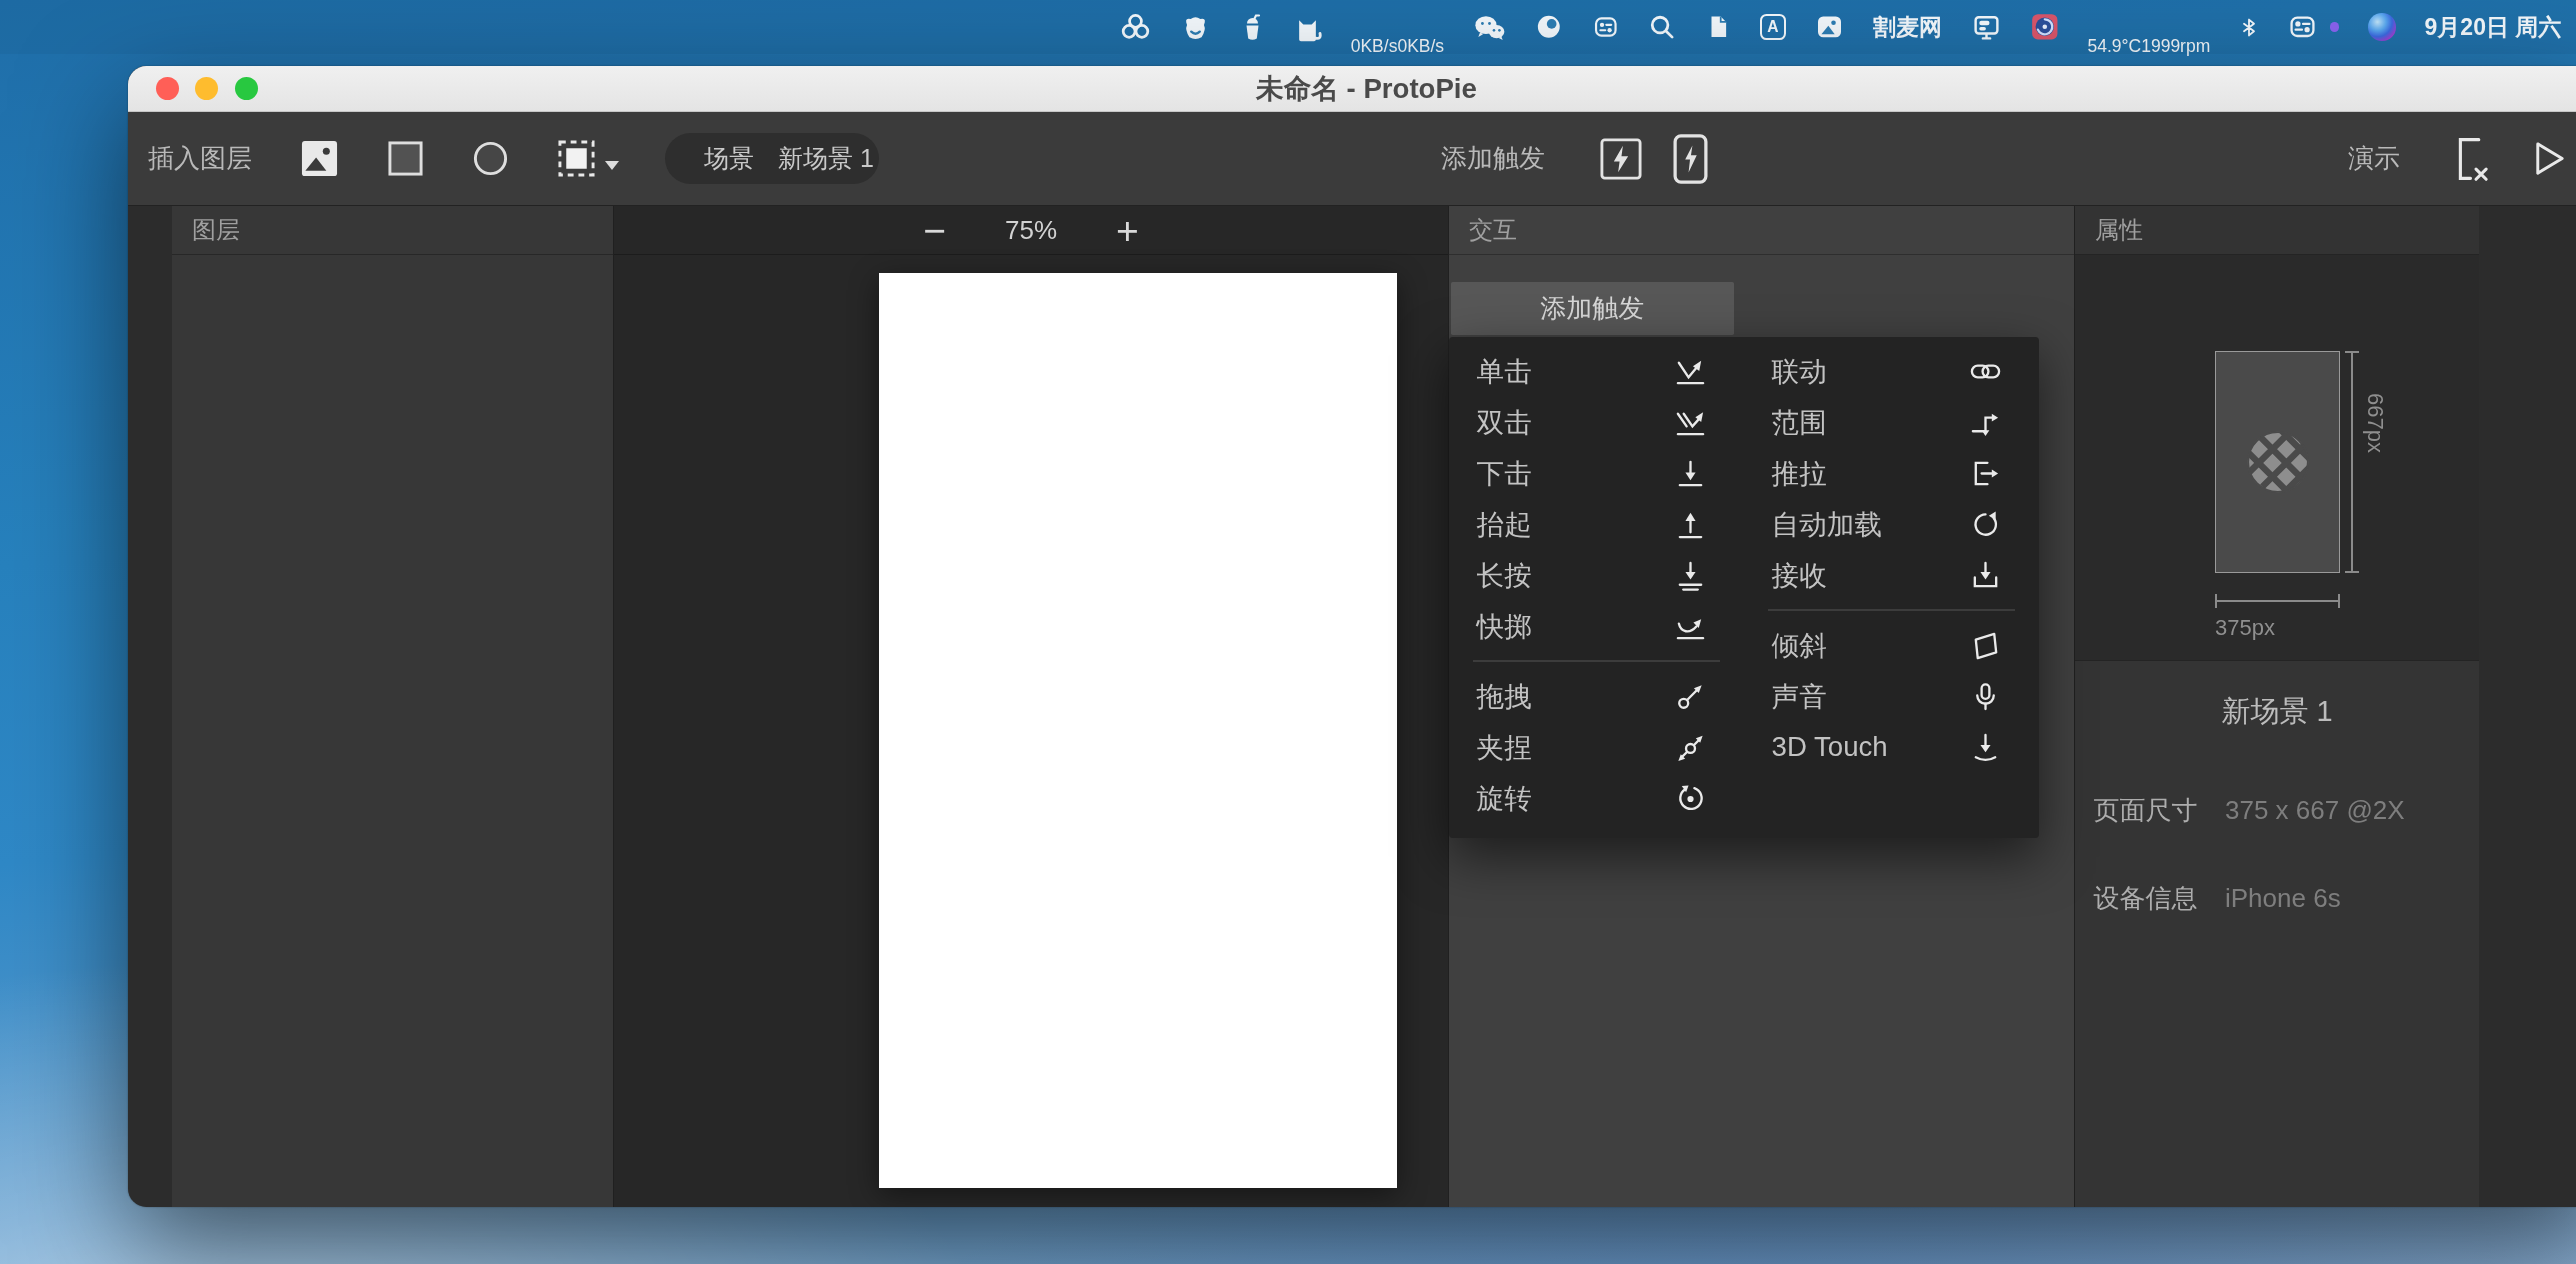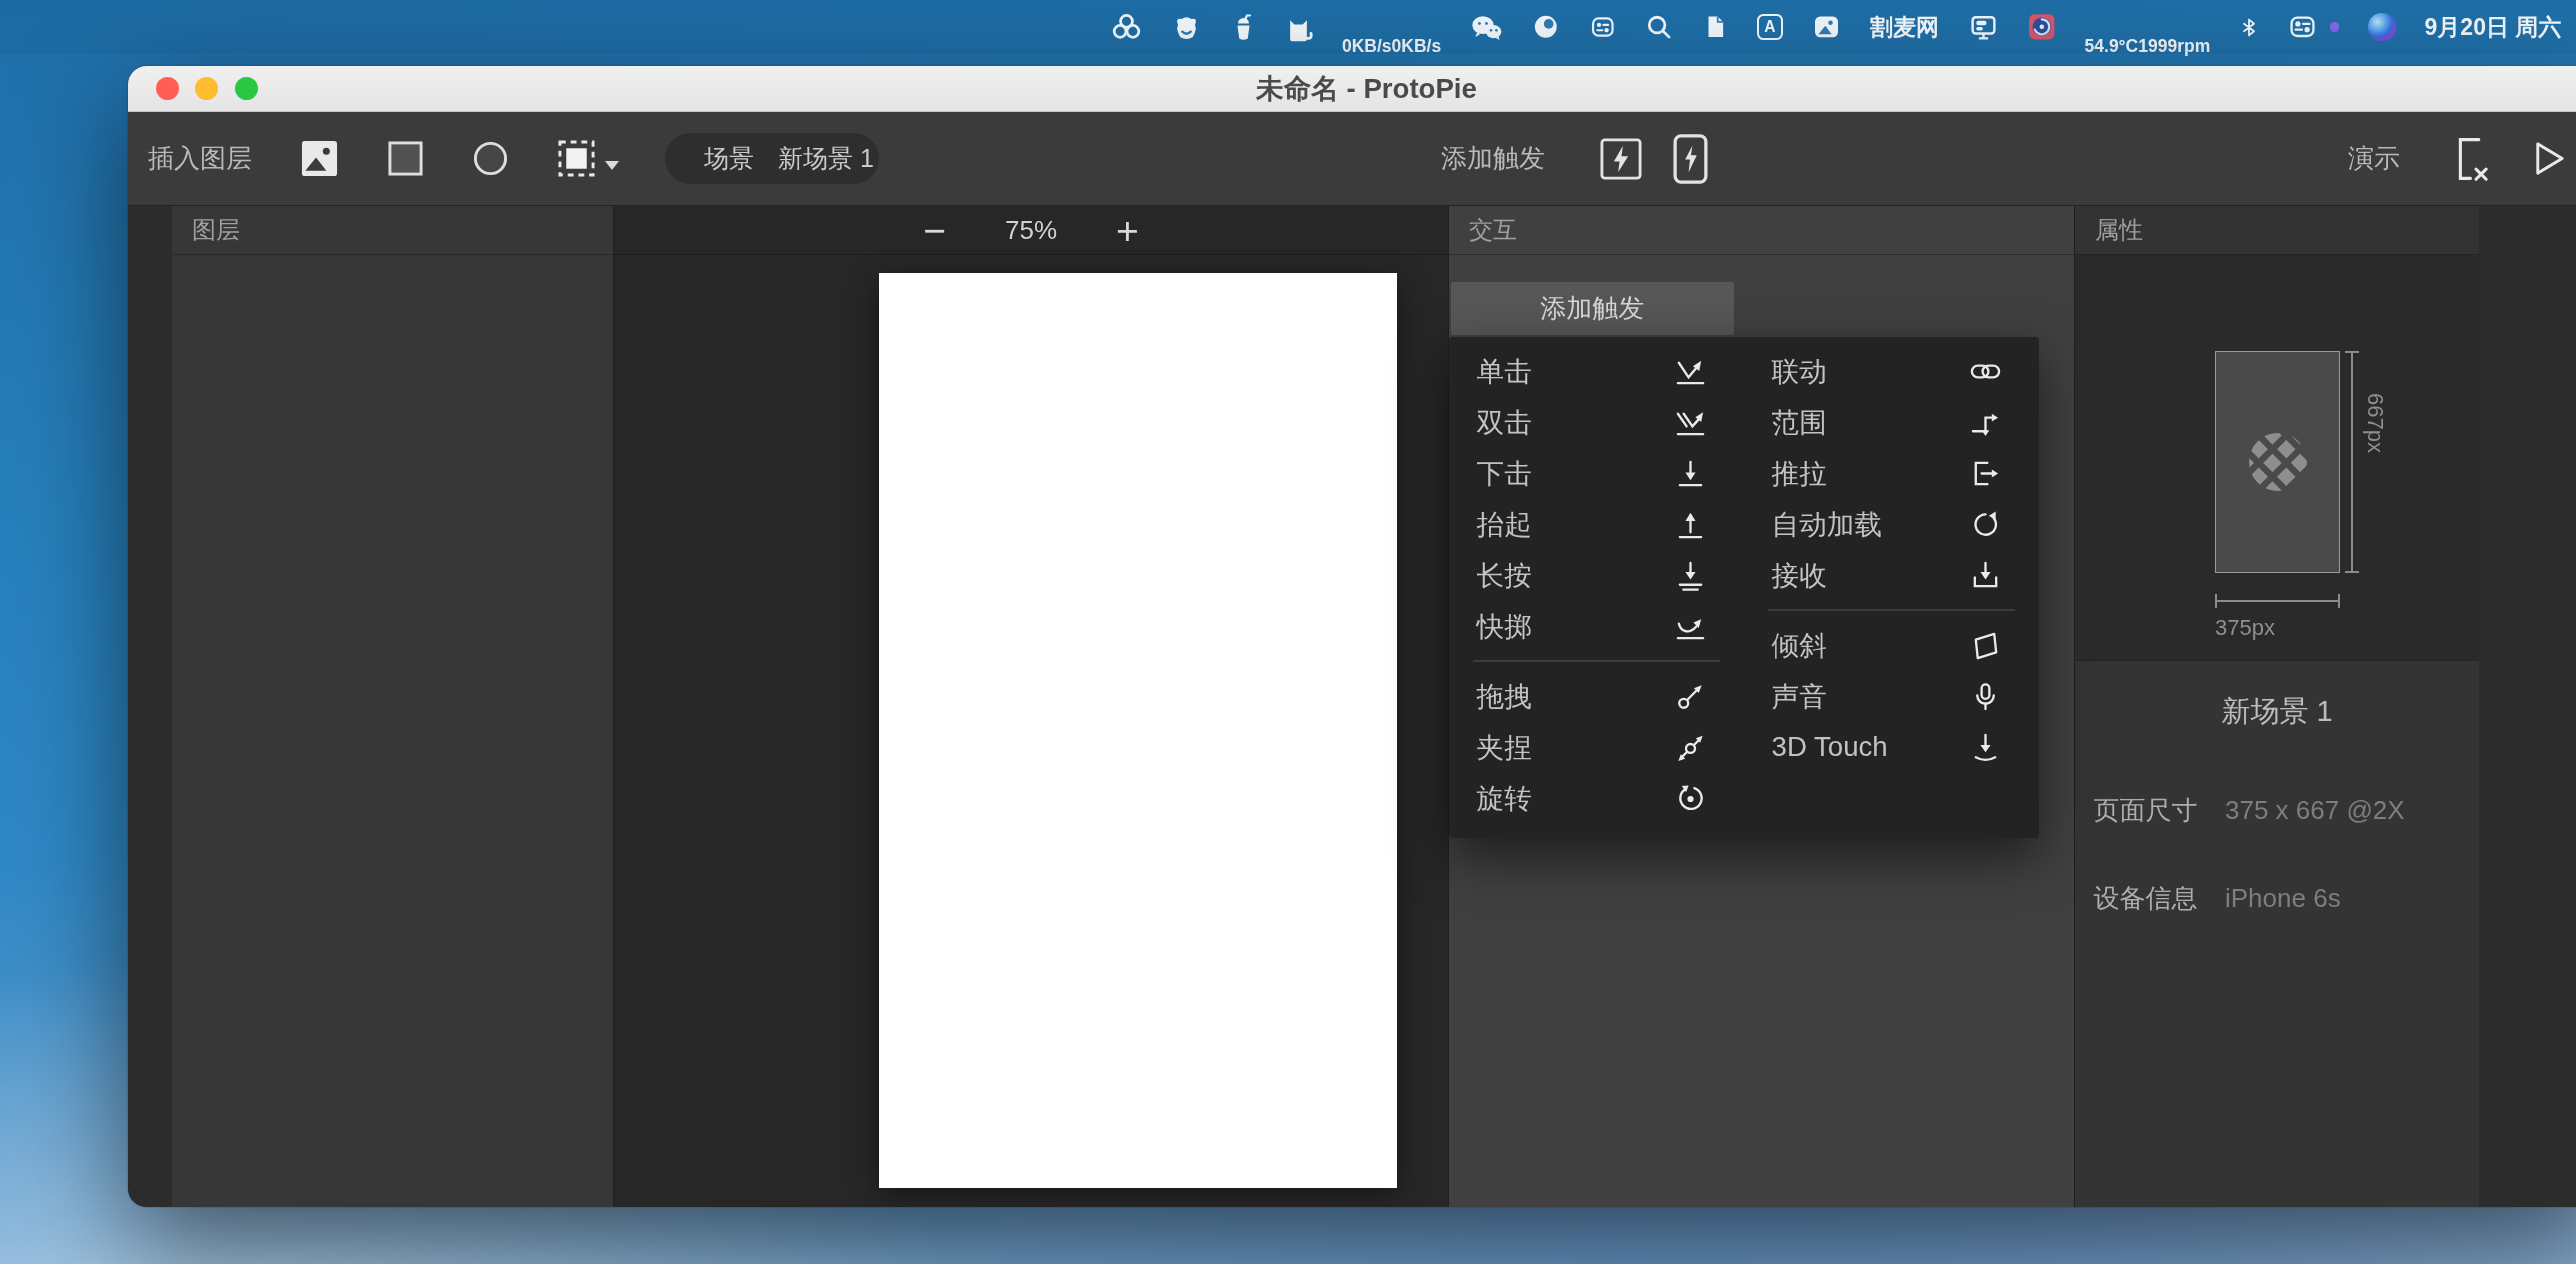--- a/index.html
+++ b/index.html
@@ -11,21 +11,21 @@
       linear-gradient(175deg, #1f6ea9 0%, #2781bd 38%, #2f88c6 58%, #5d9bcd 82%, #8fb3d6 100%);
   }
 
   
   .menubar { position:absolute; left:0; top:0; width:100%; height:54px;
     background:rgba(24,96,146,.28); display:flex; align-items:center; justify-content:flex-end;
     color:#f2f7fb; }
   .mb-right { display:flex; align-items:center; gap:29px; padding-right:14.7px; height:100%; }
   .mb-item { display:flex; align-items:center; justify-content:center; }
   .mb-ico svg { display:block; }
-  .mb-2line { font-size:17.5px; line-height:1.12; font-weight:700; text-align:center;margin-top:40px; }
+  .mb-2line { font-size:17.5px; line-height:1.12; font-weight:400; text-align:center;margin-top:40px; }
   .mb-text { font-size:23px; font-weight:600; }
   .siri { width:27.6px; height:27.6px; border-radius:50%;
     background:radial-gradient(circle at 34% 32%, #bfe3f8 0%, #5aa8ef 32%, #3b6ae0 55%, #a03ed0 78%, #e85590 100%); }
   .pdot { width:9.2px; height:9.2px; border-radius:50%; background:#8a63f0; margin-left:-16.5px; }
 
   
   .window { position:absolute; left:128px; top:66px; width:2477px; height:1141px;
     border-radius:18.4px; overflow:hidden; box-shadow:0 41px 110px rgba(0,0,0,.55), 0 0 1.8px rgba(0,0,0,.4);
     display:flex; flex-direction:column; background:#2c2c2c; }
   .titlebar { height:46px; flex:0 0 auto; background:linear-gradient(#f0f0f0,#e4e4e4);

